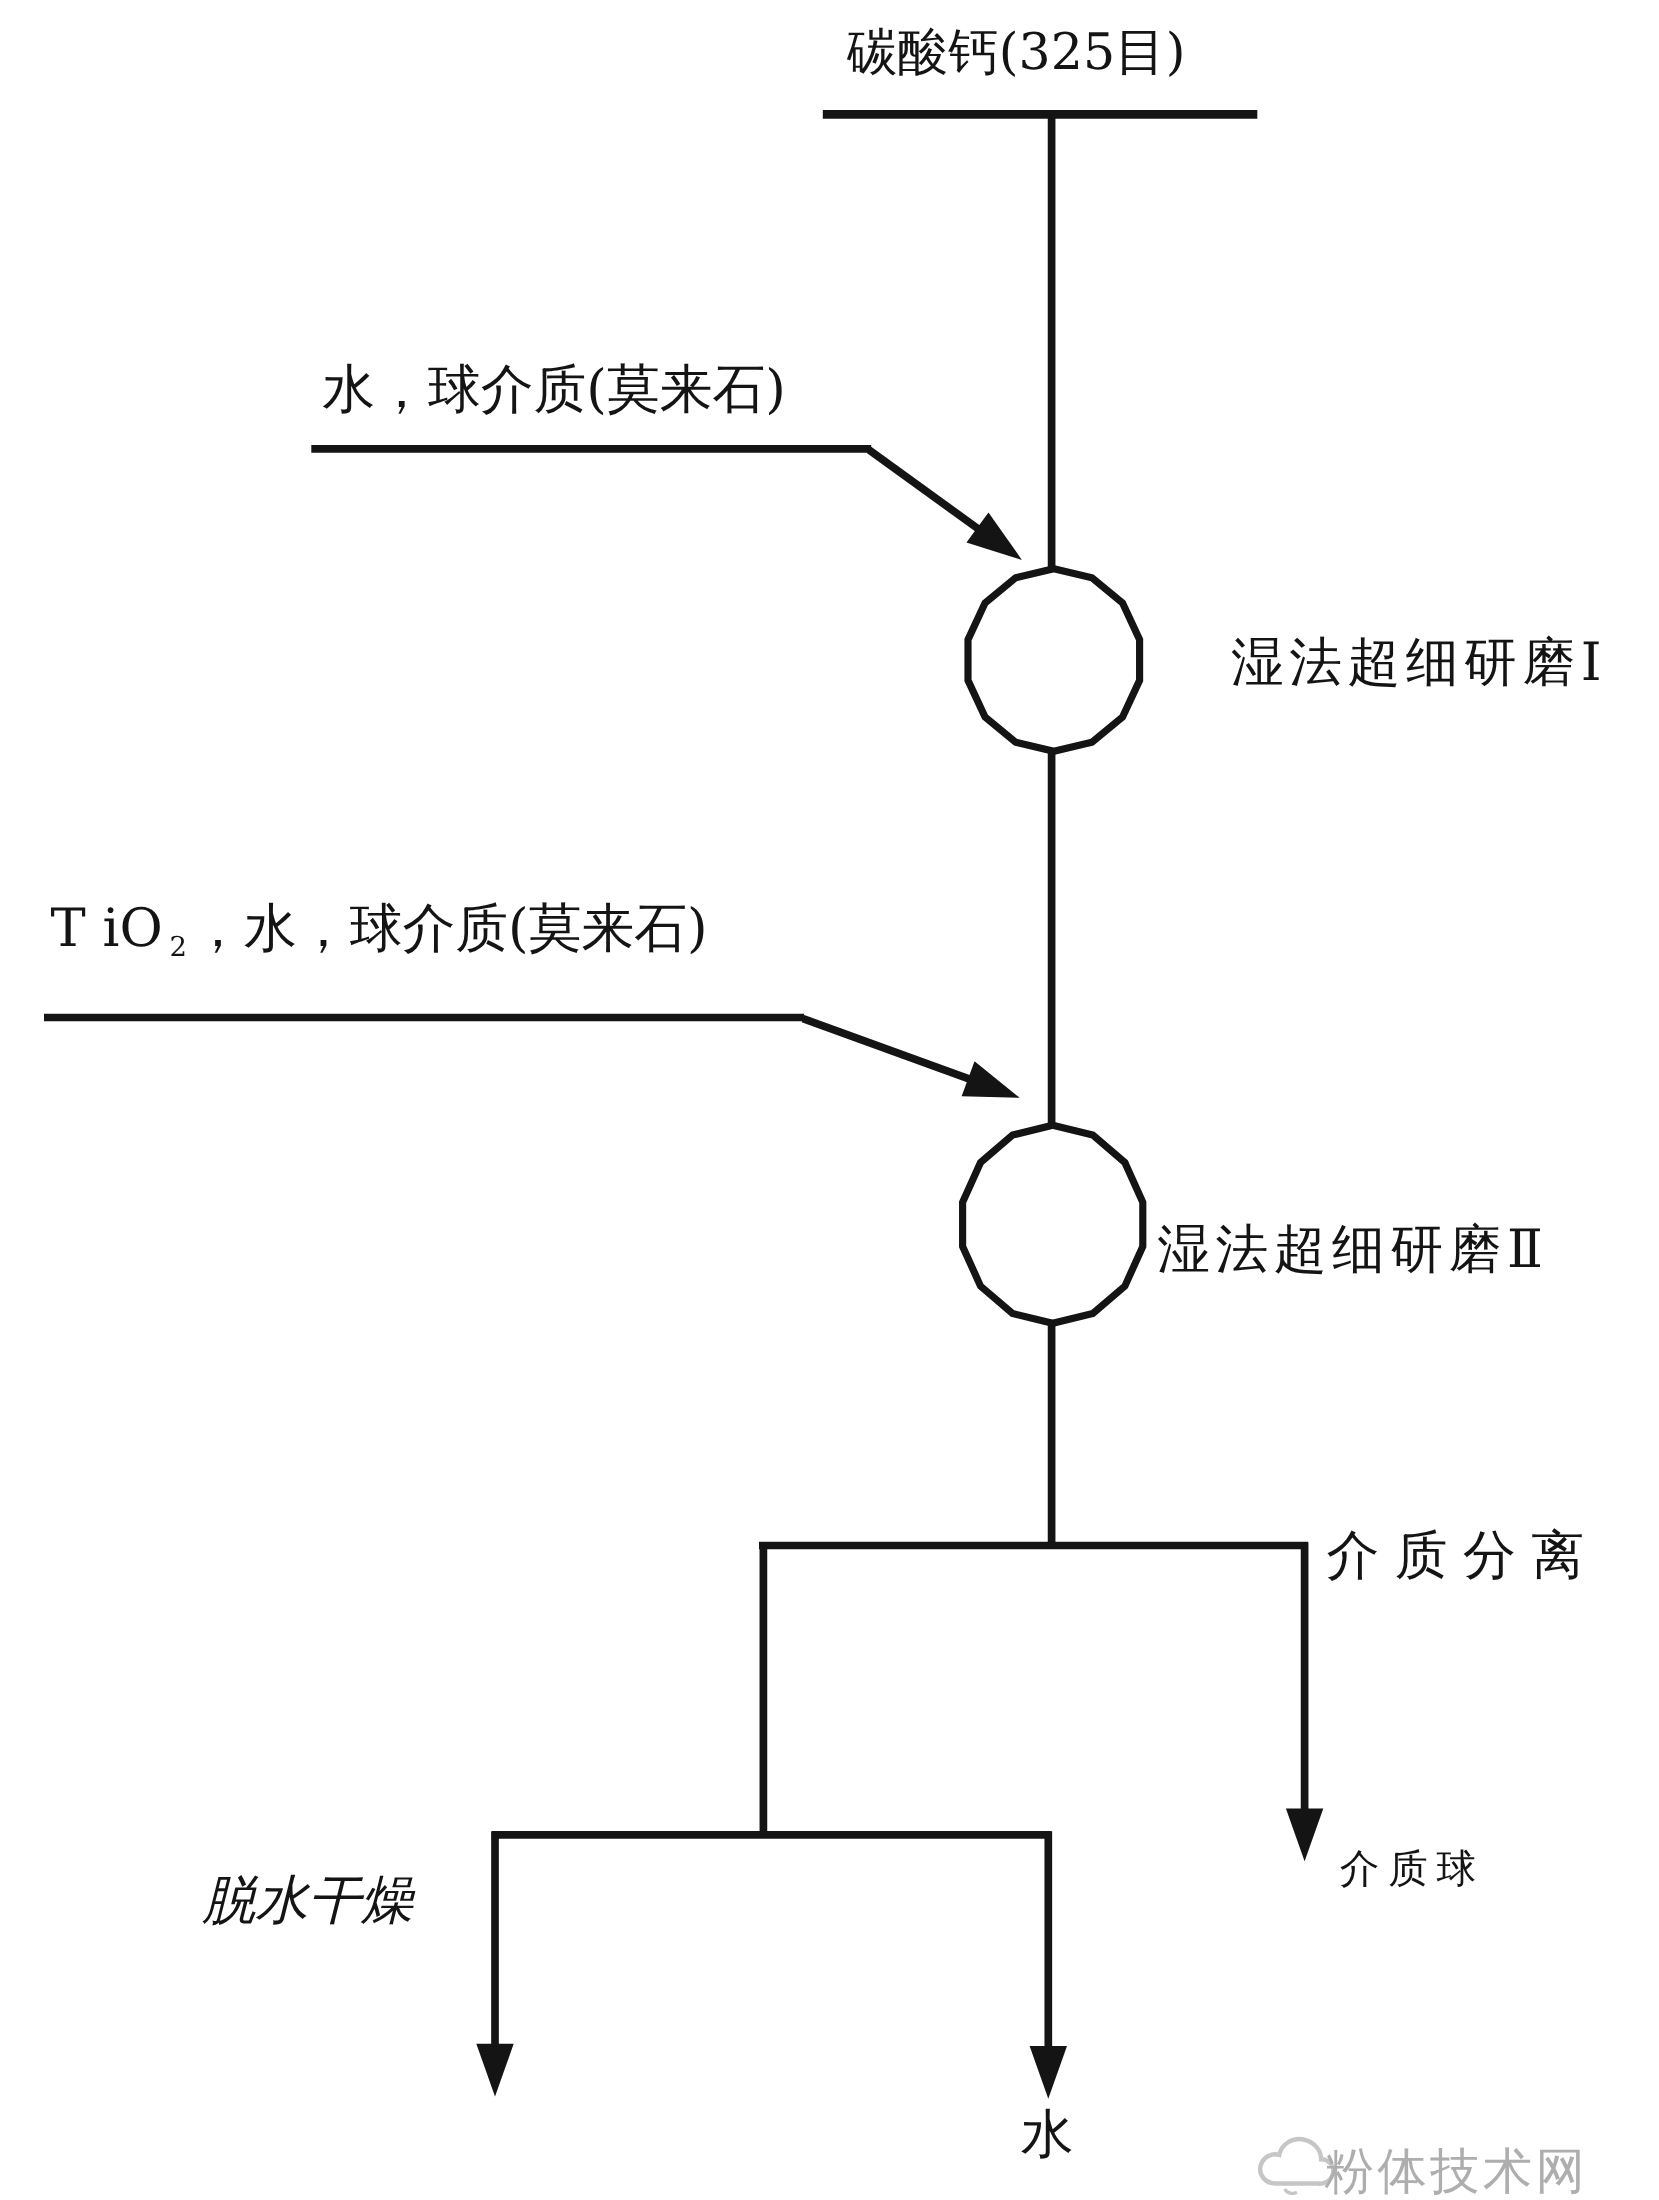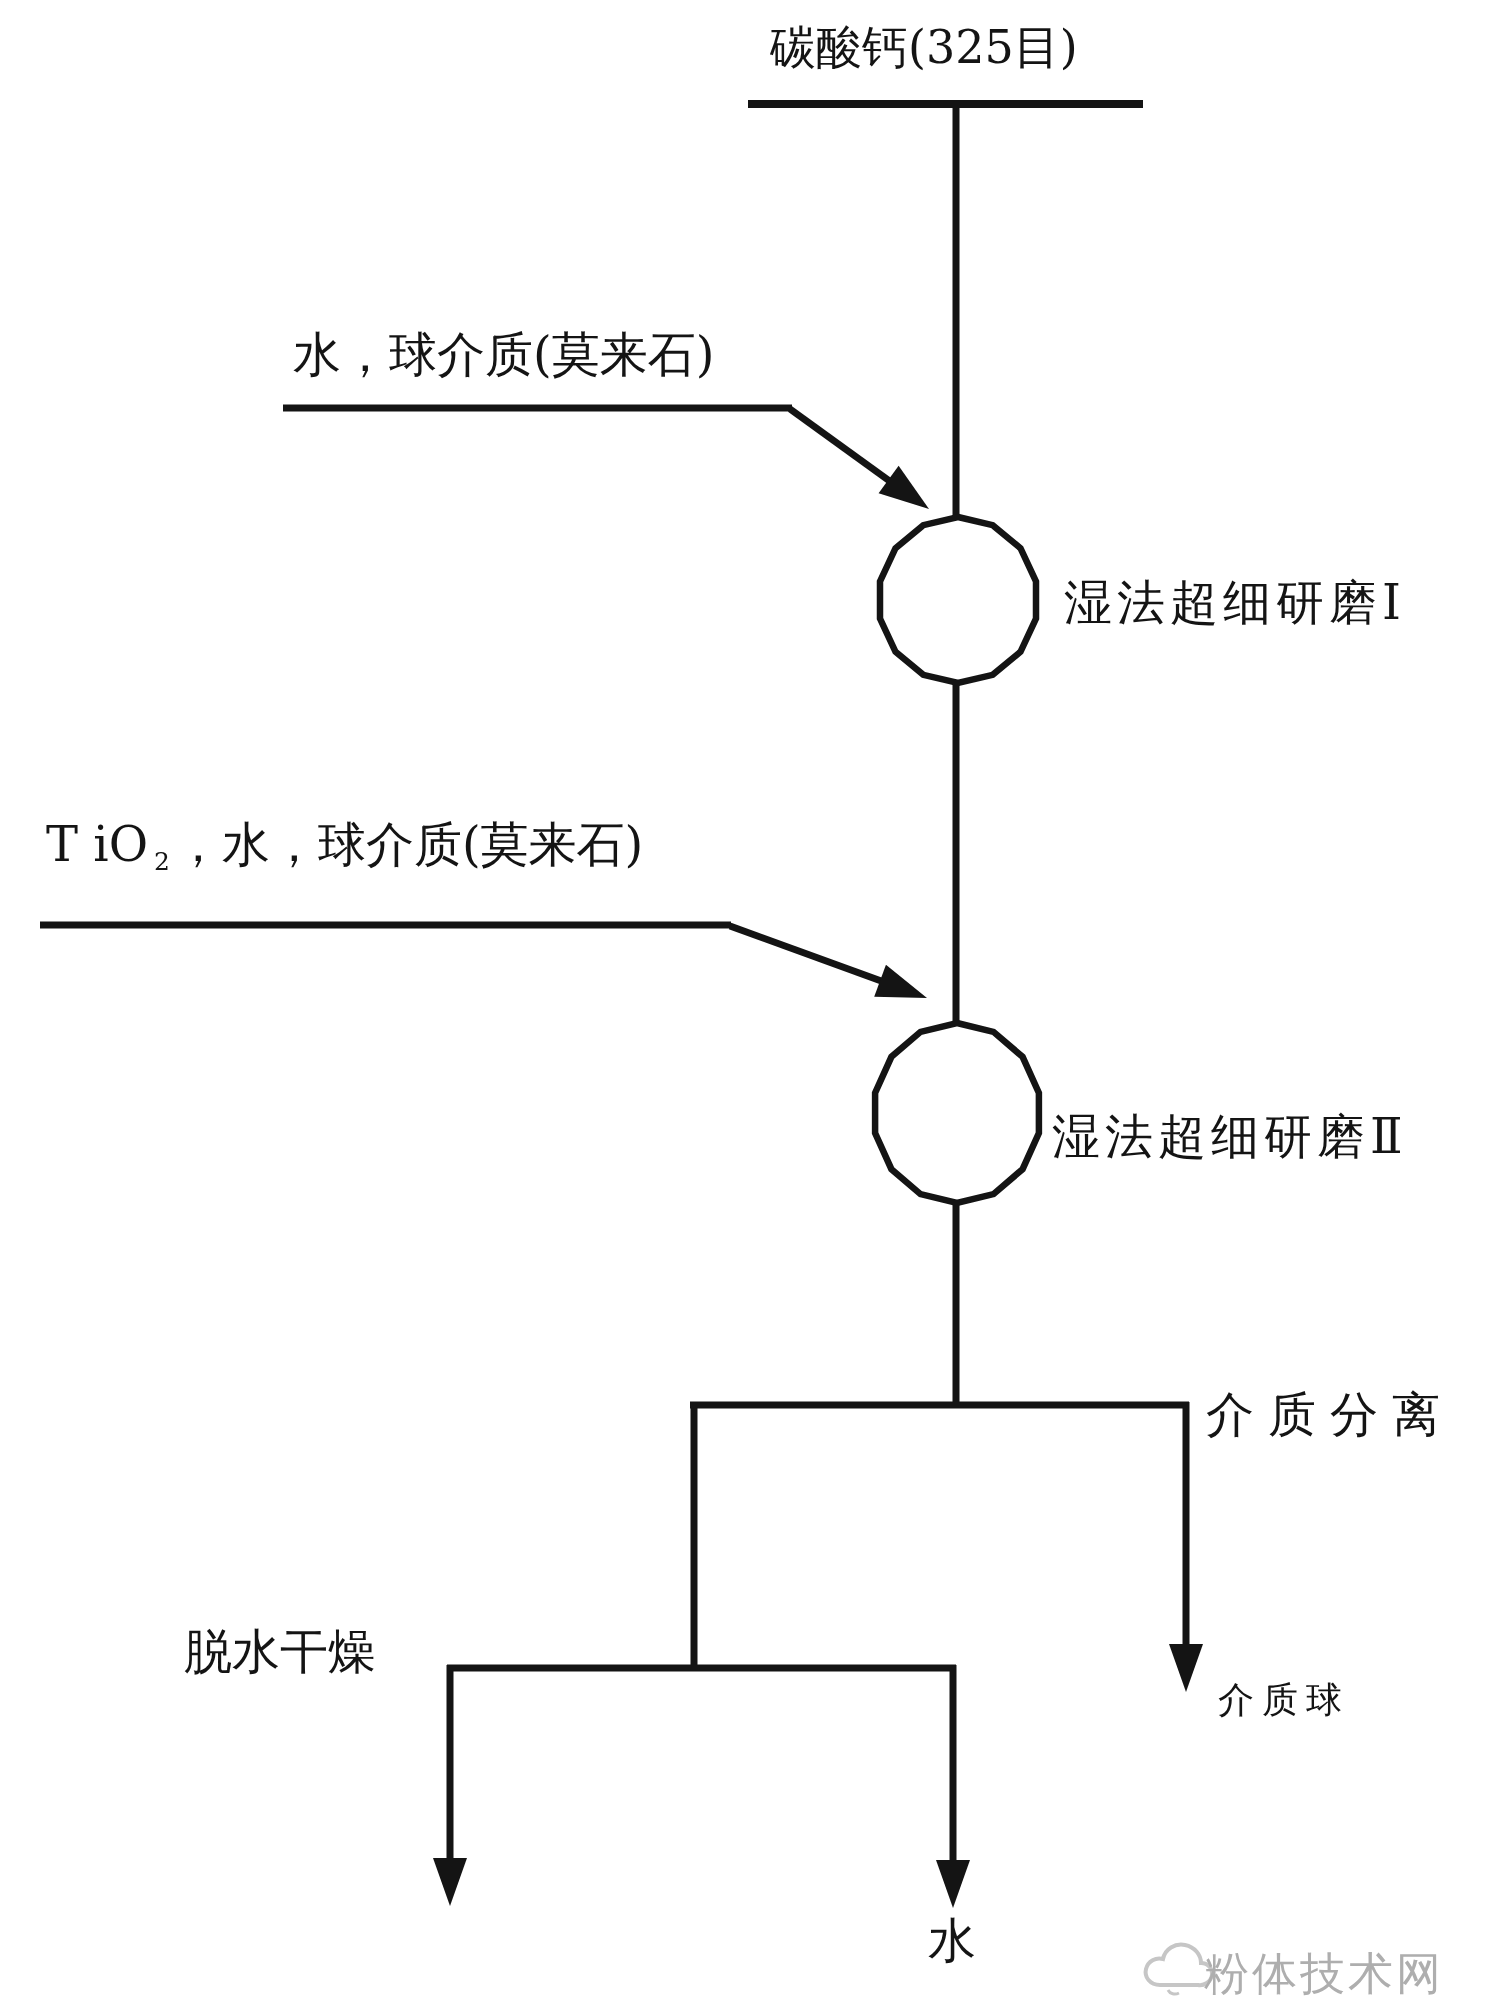--- a/index.html
+++ b/index.html
@@ -15,26 +15,26 @@
   .stage svg { position: absolute; left: 0; top: 0; }
   .lbl {
     position: absolute;
     white-space: nowrap;
     line-height: 1;
     font-size: 48px;
     color: #141414;
   }
   .lbl.title   { left: 770px;  top: 24px;   font-size: 46px; }
   .lbl.feed1   { left: 293px;  top: 330px;  }
-  .lbl.grind1  { left: 1064px; top: 578px;  letter-spacing: 5px; }
+  .lbl.grind1  { left: 1119px; top: 578px;  letter-spacing: 5px; }
   .lbl.feed2   { left: 46px;   top: 820px;  }
   .lbl.grind2  { left: 1052px; top: 1112px; letter-spacing: 5px; }
   .lbl.sep     { left: 1206px; top: 1390px; letter-spacing: 14px; }
   .lbl.balls   { left: 1218px; top: 1682px; font-size: 36px; letter-spacing: 8px; }
-  .lbl.dewater { left: 184px;  top: 1627px; }
+  .lbl.dewater { left: 184px;  top: 1704px; font-style: italic; }
   .lbl.product { left: 272px;  top: 1912px; }
   .lbl.waterout{ left: 928px;  top: 1916px; }
   .lbl sub {
     font-size: 0.52em;
     vertical-align: -0.35em;
     margin: 0 4px 0 6px;
   }
   .watermark {
     position: absolute;
     left: 1204px;

